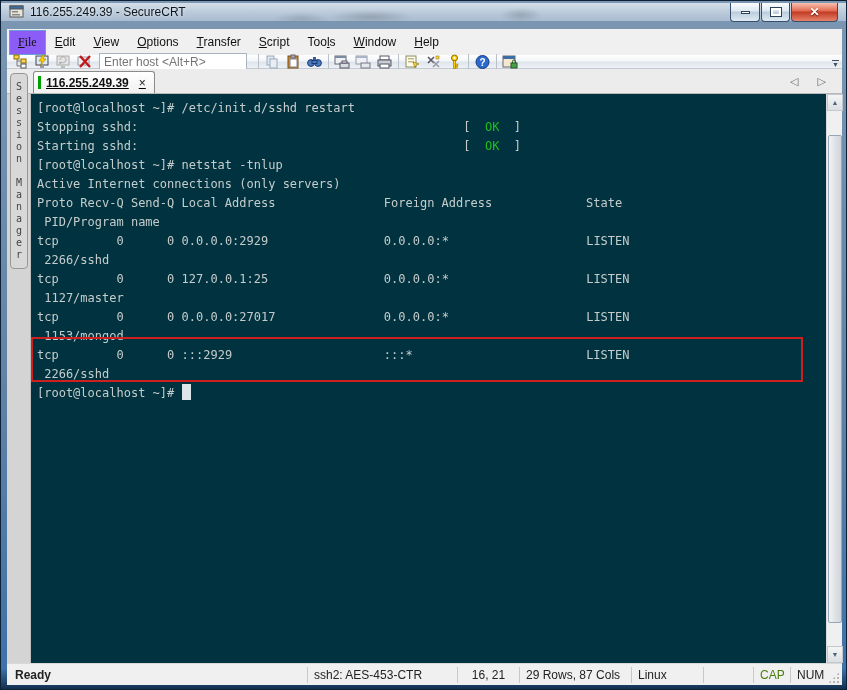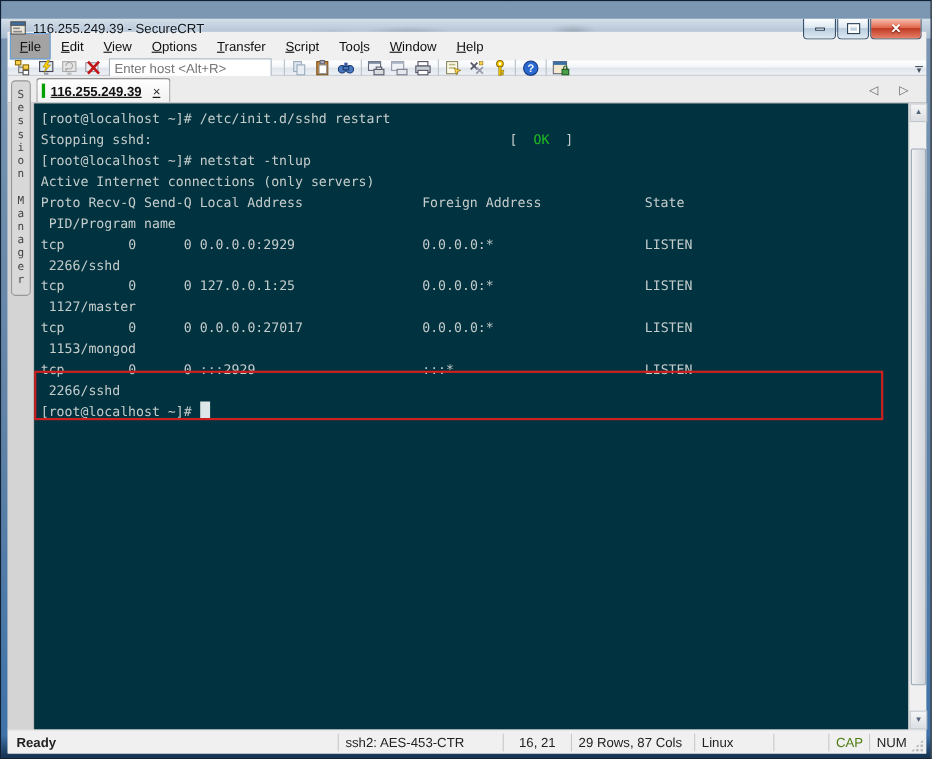--- a/index.html
+++ b/index.html
@@ -8,21 +8,21 @@
 
   .window {
     position:relative; width:847px; height:690px; margin:0 auto;
     background:linear-gradient(180deg,#7c97b2 0%,#5d81a6 60%,#3e72a8 97%,#12304f 100%);
     border:1px solid #0d2036;
     overflow:hidden;
   }
 
   
   .titlebar {
-    position:absolute; left:0; top:16px; width:100%; height:18px;
+    position:absolute; left:0; top:2px; width:100%; height:18px;
     background:linear-gradient(180deg,#d4dfe9 0%,#bccbdb 50%,#a9bcd0 100%);
     display:flex; align-items:center;
   }
   .titlebar .ghosts{position:absolute;inset:0;
     background:
       radial-gradient(60px 10px at 370px 14px, rgba(90,100,110,.35), transparent 70%),
       radial-gradient(40px 9px at 300px 16px, rgba(90,100,110,.28), transparent 70%),
       radial-gradient(30px 10px at 520px 12px, rgba(80,90,100,.30), transparent 70%);
     filter:blur(1px);}
   .app-icon { width:16px; height:14px; margin:0 5px 0 8px; position:relative; z-index:1; }
@@ -41,21 +41,21 @@
   .glyph-max { width:10px; height:8px; background:transparent; border:2px solid #fff; outline:1px solid #2b4258; }
   .glyph-close { color:#fff; font-size:12px; font-weight:bold; text-shadow:0 1px 1px #5c1007; }
 
   
   .client { position:absolute; left:6px; top:28px; width:835px; height:656px;
             background:#f0f0f0; display:flex; flex-direction:column; }
 
   .menubar { height:26px; background:#f0f0f0; display:flex; align-items:center; padding-left:2px; font-size:12px; color:#111; }
   .menu-item { padding:4px 8px; margin:0 0px; border:1px solid transparent; }
   .menu-item u { text-decoration:underline; }
-  .menu-item.active { background:#a3a3a3; border:1px solid #66a0d8; }
+  .menu-item.active { background:#8b5cf6; border:1px solid #66a0d8;font-family:Liberation Serif, serif; }
 
   .toolbar { height:14px; display:flex; align-items:center; padding-left:4px;
     background:linear-gradient(180deg,#fefefe 0%,#f3f6f9 45%,#dfe5ec 55%,#eef2f6 100%);
     border-bottom:1px solid #c3c9d1; position:relative; }
   .tb-btn { width:21px; height:20px; display:flex; align-items:center; justify-content:center; }
   .tb-sep { width:1px; height:16px; background:#b9c0c9; margin:0 3px; }
   .host-input { width:148px; height:18px; border:1px solid #a9b4c0; background:#fff;
     font-size:12px; color:#8a8a8a; padding:0 4px; margin:0 8px 0 4px; }
   .tb-overflow { position:absolute; right:3px; top:5px; font-size:7px; color:#44505e;
     border-top:1px solid #44505e; padding-top:1px; line-height:6px; }
@@ -287,20 +287,21 @@
       <div class="sidebar">
         <div class="side-tab">
           <span class="side-tab-text">Session Manager</span>
         </div>
       </div>
 
       <div class="terminal" style="background: rgb(0, 51, 63); color: rgb(197, 204, 204);">
         <div class="highlight-box" style="border-color: rgb(207, 32, 32); top: 243px; height: 45px;"></div>
       <div class="term-line"><span>[root@localhost ~]# /etc/init.d/sshd restart</span></div>
           <div class="term-line"><span>Stopping sshd:</span>                                             <span>[  </span><span style="color: rgb(31, 190, 31);">OK</span><span>  ]</span></div>
+          <div class="term-line"><span>Starting sshd:</span>                                             <span>[  </span><span style="color: rgb(31, 190, 31);">OK</span><span>  ]</span></div>
           <div class="term-line"><span>[root@localhost ~]# netstat -tnlup</span></div>
           <div class="term-line"><span>Active Internet connections (only servers)</span></div>
           <div class="term-line"><span>Proto Recv-Q Send-Q Local Address</span>               <span>Foreign Address</span>             <span>State</span></div>
           <div class="term-line"><span> PID/Program name</span></div>
           <div class="term-line"><span>tcp</span>        <span>0</span>      <span>0</span> <span>0.0.0.0:2929</span>                <span>0.0.0.0:*</span>                   <span>LISTEN</span></div>
           <div class="term-line"><span> 2266/sshd</span></div>
           <div class="term-line"><span>tcp</span>        <span>0</span>      <span>0</span> <span>127.0.0.1:25</span>                <span>0.0.0.0:*</span>                   <span>LISTEN</span></div>
           <div class="term-line"><span> 1127/master</span></div>
           <div class="term-line"><span>tcp</span>        <span>0</span>      <span>0</span> <span>0.0.0.0:27017</span>               <span>0.0.0.0:*</span>                   <span>LISTEN</span></div>
           <div class="term-line"><span> 1153/mongod</span></div>

